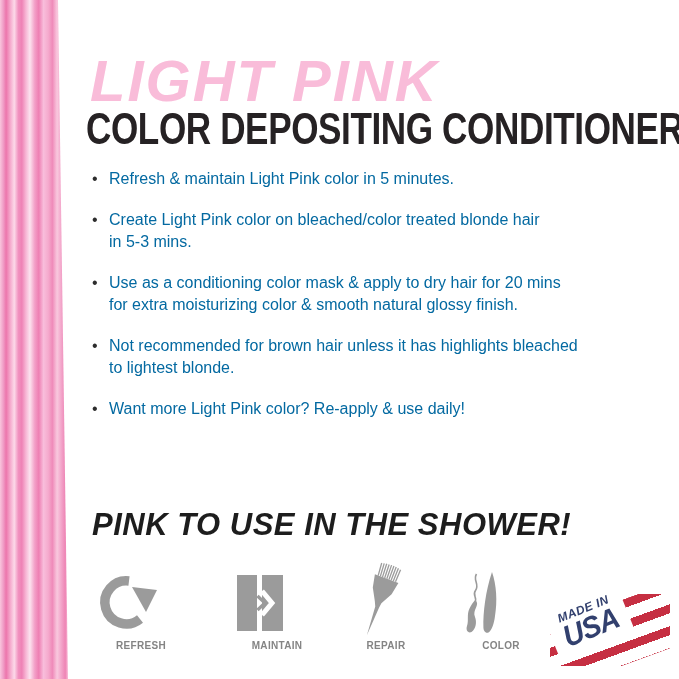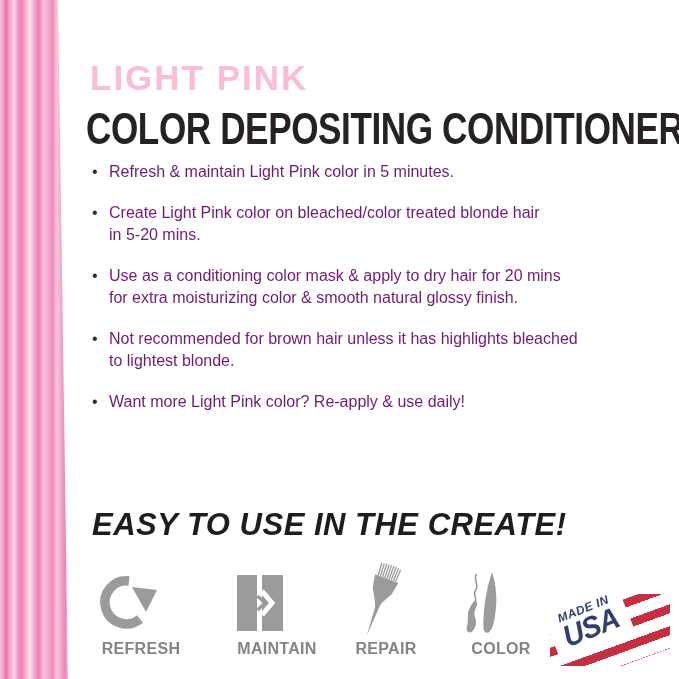--- a/index.html
+++ b/index.html
@@ -12,46 +12,46 @@
     position:absolute;left:0;top:0;width:68px;height:679px;
     clip-path:polygon(0 0,58px 0,68px 100%,0 100%);
     background:linear-gradient(90deg,
       #f9c6dd 0%, #f09cc6 5%, #ec76ac 9%, #f5a8cc 15%, #fcd9e9 21%,
       #f191bf 27%, #ee82b5 32%, #f7b5d4 38%, #fce3ef 44%, #f3a0c8 51%,
       #ee7fb3 57%, #f8bddb 64%, #f5aacd 71%, #ef8ab9 77%, #f9c8de 84%,
       #f2a0c7 91%, #ee85b5 96%, #f8b9d6 100%);
   }
   .script-title{
     position:absolute;left:90px;top:52px;
-    font-size:35px;font-weight:bold;
-    color:#f9bcd9;letter-spacing:2px;white-space:nowrap;line-height:1;margin-top:8px;
+    font-size:58px;font-weight:bold;font-style:italic;
+    color:#f9bcd9;letter-spacing:2px;white-space:nowrap;line-height:1;
   }
   .headline{
     position:absolute;left:86px;top:106px;
     font-size:45px;font-weight:bold;color:#262224;line-height:1;
     letter-spacing:-0.5px;white-space:nowrap;
     transform:scaleX(0.78);transform-origin:left center;
   }
   .bullets{position:absolute;left:92px;top:161px;width:575px;}
   .bullet-item{
-    position:relative;margin:0 0 19px 0;padding-left:17px;
-    font-size:16px;line-height:22px;color:#701a75;white-space:pre-line;
+    position:relative;margin:7px 0 19px 0;padding-left:17px;
+    font-size:16px;line-height:22px;color:#0369a1;white-space:pre-line;
   }
   .bullet-item::before{
     content:"\2022";position:absolute;left:0;top:0;color:#2d2d2d;font-size:16px;
   }
   .shower-heading{
     position:absolute;left:92px;top:507px;
     font-size:31px;font-weight:bold;font-style:italic;color:#1d1d1d;
     letter-spacing:0.5px;white-space:nowrap;
   }
   .step-icon{position:absolute;}
   .step-label{
     position:absolute;top:640px;transform:translateX(-50%);
-    font-size:16px;font-weight:bold;color:#848484;letter-spacing:0.3px;white-space:nowrap;padding-left:36px;
+    font-size:10px;font-weight:bold;color:#848484;letter-spacing:0.3px;white-space:nowrap;padding-left:36px;
   }
   
   .usa-badge{position:absolute;left:550px;top:594px;width:120px;height:72px;overflow:hidden;}
   .usa-stripes{
     position:absolute;left:-14px;top:10px;width:160px;height:62px;
     transform:rotate(-20deg);
     background:repeating-linear-gradient(to bottom,#c62f42 0 8.5px,#ffffff 8.5px 20.5px);
   }
   .usa-textbox{
     position:absolute;left:-2px;top:-2px;width:80px;height:58px;background:#ffffff;
@@ -67,29 +67,29 @@
 <div id="stage">
 
   <div class="hair-swatch"></div>
 
   <div class="script-title">LIGHT PINK</div>
   <div class="headline">COLOR DEPOSITING CONDITIONER</div>
 
   <div class="bullets">
     <div class="bullet-item">Refresh &amp; maintain Light Pink color in 5 minutes.</div>
     <div class="bullet-item">Create Light Pink color on bleached/color treated blonde hair
-in 5-20 mins.</div>
+in 5-3 mins.</div>
     <div class="bullet-item">Use as a conditioning color mask &amp; apply to dry hair for 20 mins
 for extra moisturizing color &amp; smooth natural glossy finish.</div>
     <div class="bullet-item">Not recommended for brown hair unless it has highlights bleached
 to lightest blonde.</div>
     <div class="bullet-item">Want more Light Pink color? Re-apply &amp; use daily!</div>
   </div>
 
-  <div class="shower-heading">EASY TO USE IN THE CREATE!</div>
+  <div class="shower-heading">PINK TO USE IN THE SHOWER!</div>
 
   <svg class="step-icon" style="left:96px;top:571px;" width="62" height="62" viewBox="0 0 62 62">
     <path d="M 33 10 A 21.5 21.5 0 1 0 44 48" fill="none" stroke="#9b9b9b" stroke-width="9.5"></path>
     <polygon points="36,16 61,19 50,41" fill="#9b9b9b"></polygon>
   </svg>
   <div class="step-label" style="left:123px;">REFRESH</div>
 
   <svg class="step-icon" style="left:237px;top:575px;" width="46" height="56" viewBox="0 0 46 56">
     <rect x="0" y="0" width="20" height="56" fill="#9b9b9b"></rect>
     <rect x="25" y="0" width="21" height="56" fill="#9b9b9b"></rect>

